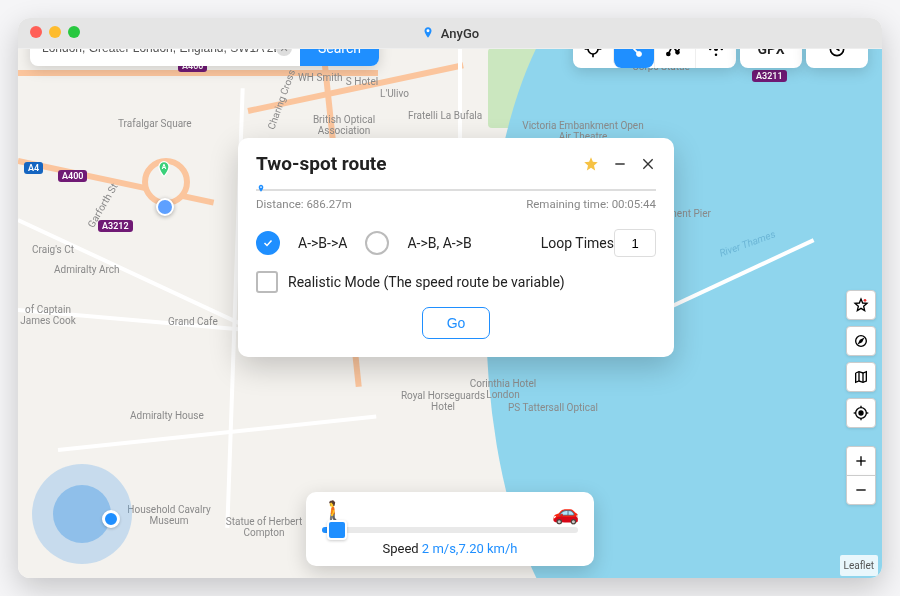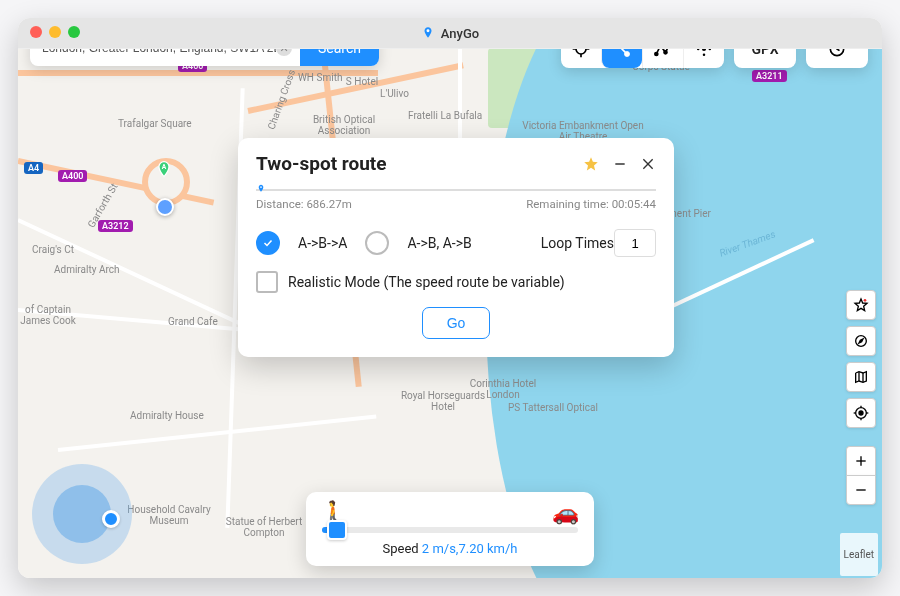--- a/index.html
+++ b/index.html
@@ -93,21 +93,21 @@
   .road.v { width: 4px; height: auto; }
   .road.orange { background: #fbc59d; height: 6px; }
   .badge-road {
     position: absolute;
     font-size: 9px;
     padding: 1px 4px;
     border-radius: 3px;
     color: #fff;
     font-weight: 600;
   }
-  .badge-road.green { background: #a21caf; }
+  .badge-road.green { background: #701a75; }
   .badge-road.blue { background: #1565c0; }
   .maplabel {
     position: absolute;
     font-size: 10px;
     color: #8a8a8a;
     text-align: center;
     line-height: 1.1;
     pointer-events: none;
   }
   .maplabel.water { color: #6cb6d6; font-style: italic; transform: rotate(-20deg); }
@@ -123,21 +123,21 @@
     width: 20px; height: 20px;
     transform: translate(-50%, -100%);
   }
   .pin svg { width: 100%; height: 100%; }
   .leaflet {
     position: absolute;
     right: 4px; bottom: 2px;
     font-size: 10px;
     color: #555;
     background: rgba(255,255,255,0.8);
-    padding: 16px 4px;
+    padding: 5px 4px;
     border-radius: 2px;
   }
 
   
   .searchbar {
     position: absolute;
     top: 12px; left: 12px;
     display: flex;
     background: #fff;
     border-radius: 8px;
@@ -174,21 +174,21 @@
     border-radius: 0 8px 8px 0;
     cursor: pointer;
     display: flex; align-items: center;
   }
 
   
   .toolrow {
     position: absolute;
     top: 12px; right: 14px;
     display: flex;
-    gap: 10px;
+    gap: 4px;
     z-index: 20;
   }
   .toolgroup, .toolbtn {
     background: #fff;
     border-radius: 8px;
     box-shadow: 0 4px 14px rgba(0,0,0,0.15);
     display: flex;
     align-items: center;
     height: 38px;
   }

